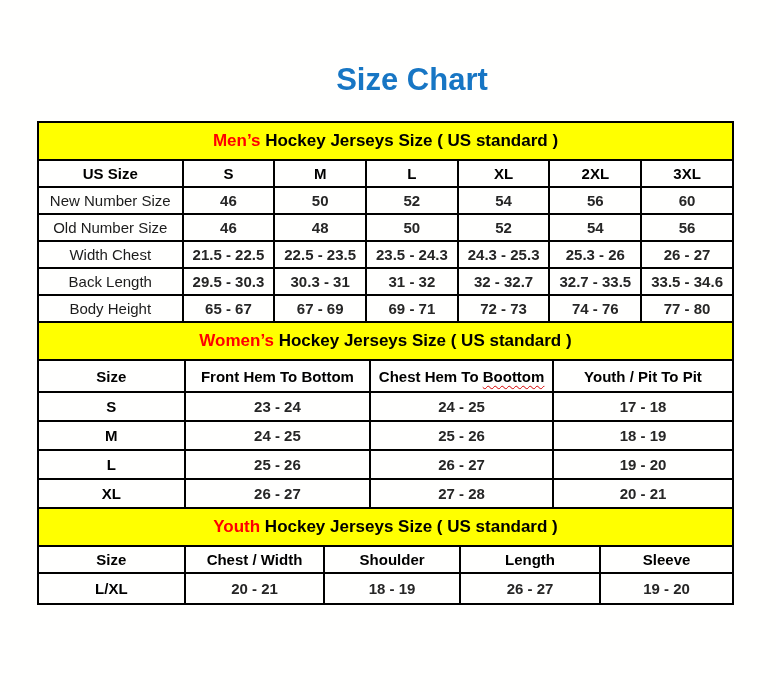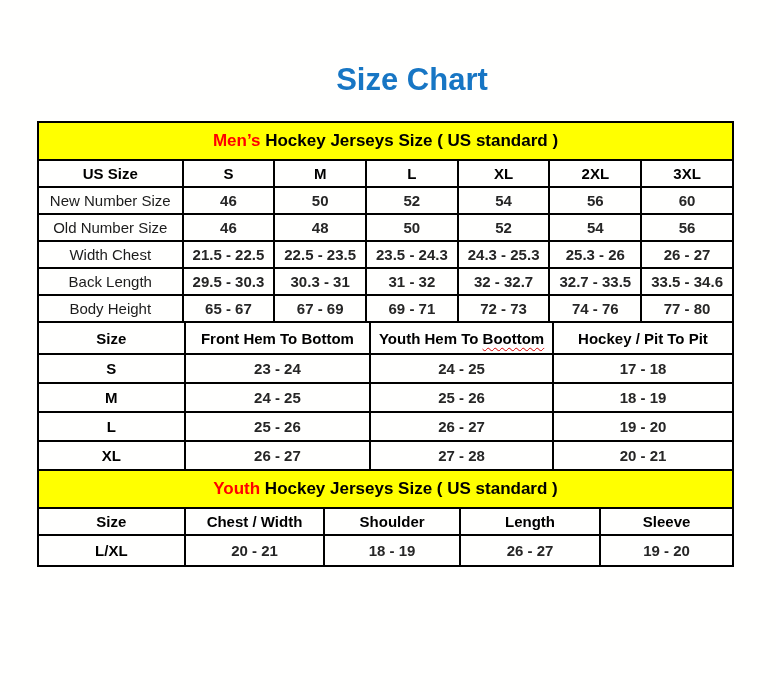--- a/index.html
+++ b/index.html
@@ -171,25 +171,30 @@
       </table>
 
     <table class="size-table">
       <colgroup>
         <col style="width:21.1%">
           <col style="width:26.7%">
           <col style="width:26.3%">
           <col style="width:25.9%">
       </colgroup>
       <tbody>
+          <tr>
+        <th class="band-cell" colspan="4">
+          <span class="band-highlight">Women’s</span><span> Hockey Jerseys Size ( US standard )</span>
+        </th>
+      </tr>
       <tr class="womens-head-row">
         <th class="col-head">Size</th>
         <th class="col-head">Front Hem To Bottom</th>
-        <th class="col-head"><span>Youth Hem To </span><span class="misspell">Boottom</span></th>
-        <th class="col-head">Hockey / Pit To Pit</th>
+        <th class="col-head"><span>Chest Hem To </span><span class="misspell">Boottom</span></th>
+        <th class="col-head">Youth / Pit To Pit</th>
       </tr>
       <tr class="womens-row">
         <td class="row-label">S</td>
         <td class="val">23 - 24</td>
         <td class="val">24 - 25</td>
         <td class="val">17 - 18</td>
       </tr>
       <tr class="womens-row">
         <td class="row-label">M</td>
         <td class="val">24 - 25</td>

